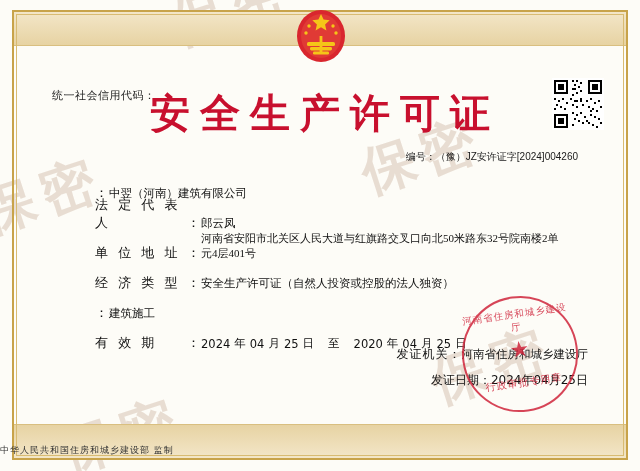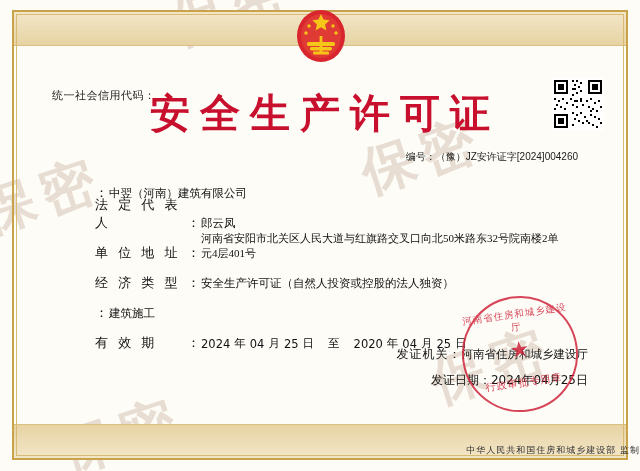--- a/index.html
+++ b/index.html
@@ -211,21 +211,21 @@
     position: absolute;
     right: 52px; top: 372px;
     font-size: 12px;
     color: #111;
     text-align: center;
     font-family: "DejaVu Sans", sans-serif;
   }
   .footer {
     position: absolute;
     left: 0; right: 0; top: 444px;
-    text-align: right;
+    text-align: left;
     font-size: 9px;
     color: #333;
     letter-spacing: 1px;
     font-family: "DejaVu Sans", sans-serif;
   }
   .corner {
     position: absolute;
     width: 18px; height: 18px;
     border: 2px solid #c8a34a;
   }

